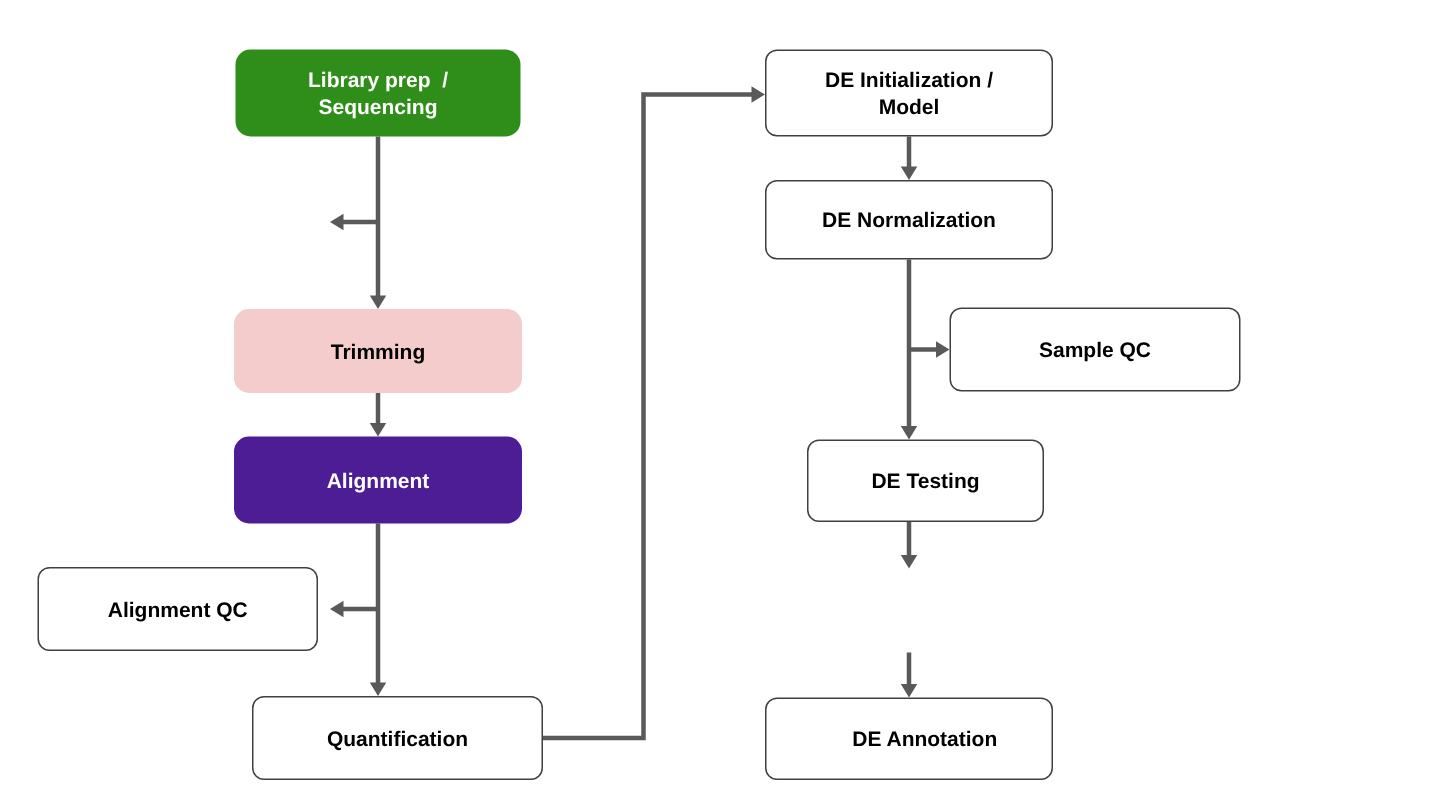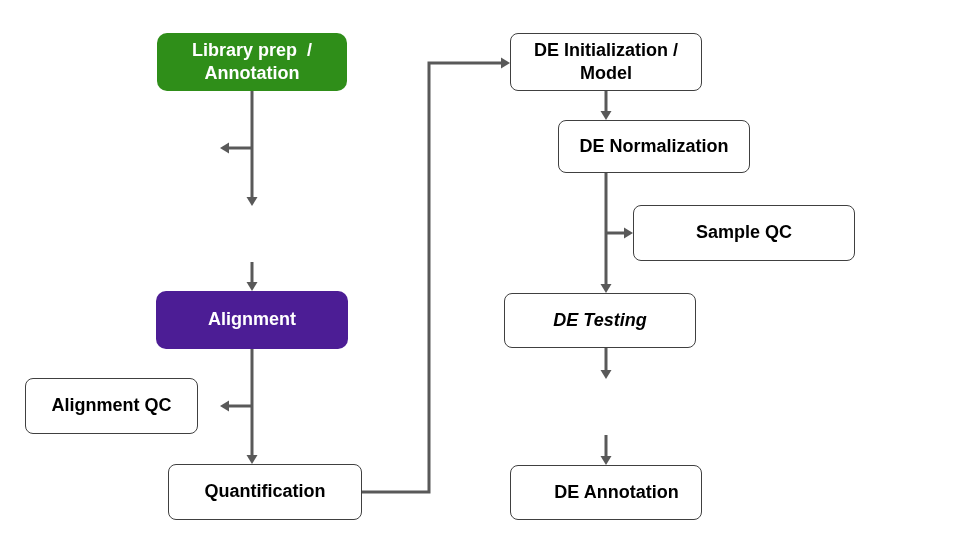--- a/index.html
+++ b/index.html
@@ -32,21 +32,21 @@
     box-sizing: border-box;
     text-align: center;
   }
   .node--outlined {
     background: #ffffff;
     border: 1px solid #404040;
     border-radius: 8px;
   }
   .node span {
     font-weight: 700;
-    font-size: 18px;
+    font-size: 14px;
     line-height: 1.3;
     white-space: pre;
   }
 </style>
 </head>
 <body>
 
 <div class="canvas">
 
   <svg class="edges-layer" width="960" height="540" viewBox="0 0 960 540">
@@ -73,51 +73,54 @@
       <polygon points="600.5,111 611.5,111 606,120"></polygon>
       <polygon points="600.5,284 611.5,284 606,293"></polygon>
       <polygon points="624,227.5 624,238.5 633,233"></polygon>
       <polygon points="600.5,370 611.5,370 606,379"></polygon>
       <polygon points="600.5,456 611.5,456 606,465"></polygon>
     </g>
   </svg>
 
   <div class="node" style="left: 157px; top: 33px; width: 190px; height: 58px; background-color: rgb(47, 142, 25); color: rgb(255, 255, 255);">
     <span>Library prep  /</span>
-    <span>Annotation</span>
+    <span>Sequencing</span>
   </div>
 
 
+  <div class="node" style="left: 156px; top: 206px; width: 192px; height: 56px; background-color: rgb(244, 204, 204); color: rgb(0, 0, 0);">
+    <span>Trimming</span>
+  </div>
 
   <div class="node" style="left: 156px; top: 291px; width: 192px; height: 58px; background-color: #4c1d95; color: rgb(255, 255, 255);">
     <span>Alignment</span>
   </div>
 
-  <div class="node node--outlined" style="left: 25px; top: 378px; width: 173px; height: 56px; border-color: rgb(64, 64, 64); color: rgb(0, 0, 0);">
+  <div class="node node--outlined" style="left: 25px; top: 378px; width: 187px; height: 56px; border-color: rgb(64, 64, 64); color: rgb(0, 0, 0);">
     <span>Alignment QC</span>
   </div>
 
   <div class="node node--outlined" style="left: 156px; top: 464px; width: 194px; height: 56px; border-color: rgb(64, 64, 64); color: rgb(0, 0, 0); margin-left: 12px;">
     <span>Quantification</span>
   </div>
 
   <div class="node node--outlined" style="left: 510px; top: 33px; width: 192px; height: 58px; border-color: rgb(64, 64, 64); color: rgb(0, 0, 0);">
     <span>DE Initialization /</span>
     <span>Model</span>
   </div>
 
-  <div class="node node--outlined" style="left: 510px; top: 120px; width: 192px; height: 53px; border-color: rgb(64, 64, 64); color: rgb(0, 0, 0); margin-left: 48px;">
+  <div class="node node--outlined" style="left: 510px; top: 120px; width: 192px; height: 53px; border-color: rgb(64, 64, 64); color: rgb(0, 0, 0);">
     <span>DE Normalization</span>
   </div>
 
-  <div class="node node--outlined" style="left: 633px; top: 205px; width: 222px; height: 56px; border-color: rgb(64, 64, 64); color: rgb(0, 0, 0);">
+  <div class="node node--outlined" style="left: 633px; top: 205px; width: 194px; height: 56px; border-color: rgb(64, 64, 64); color: rgb(0, 0, 0);">
     <span>Sample QC</span>
   </div>
 
-  <div class="node node--outlined" style="left: 504px; top: 293px; width: 192px; height: 55px; border-color: rgb(64, 64, 64); color: rgb(0, 0, 0); font-style: italic;">
+  <div class="node node--outlined" style="left: 538px; top: 293px; width: 158px; height: 55px; border-color: rgb(64, 64, 64); color: rgb(0, 0, 0);">
     <span>DE Testing</span>
   </div>
 
 
   <div class="node node--outlined" style="left: 510px; top: 465px; width: 192px; height: 55px; border-color: rgb(64, 64, 64); color: rgb(0, 0, 0); padding-left: 21px;">
     <span>DE Annotation</span>
   </div>
 
 </div>
 

